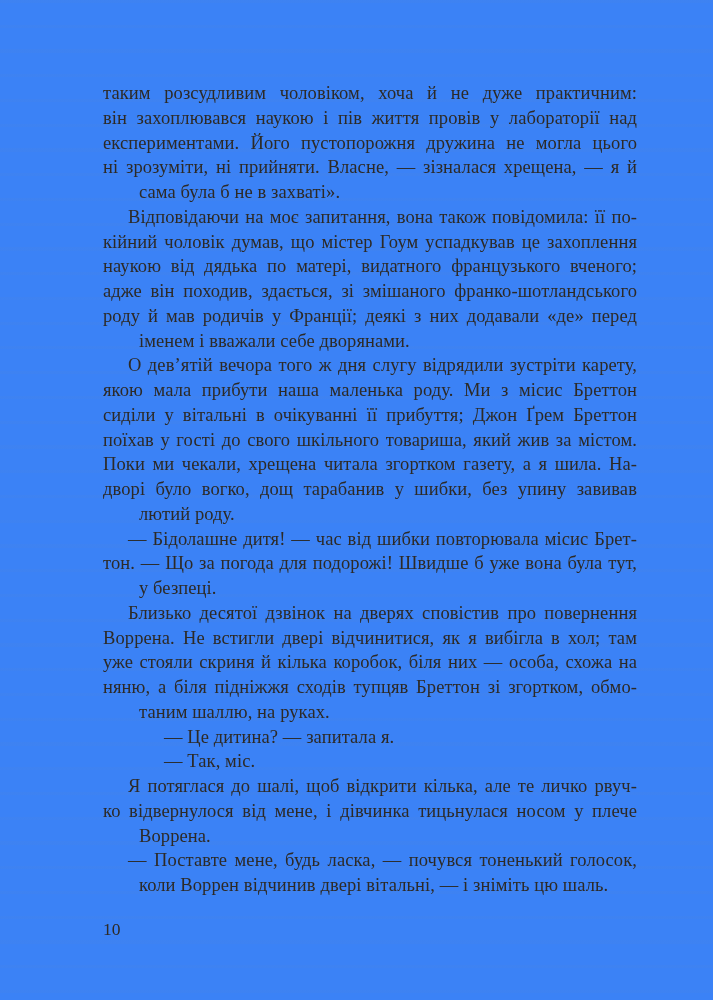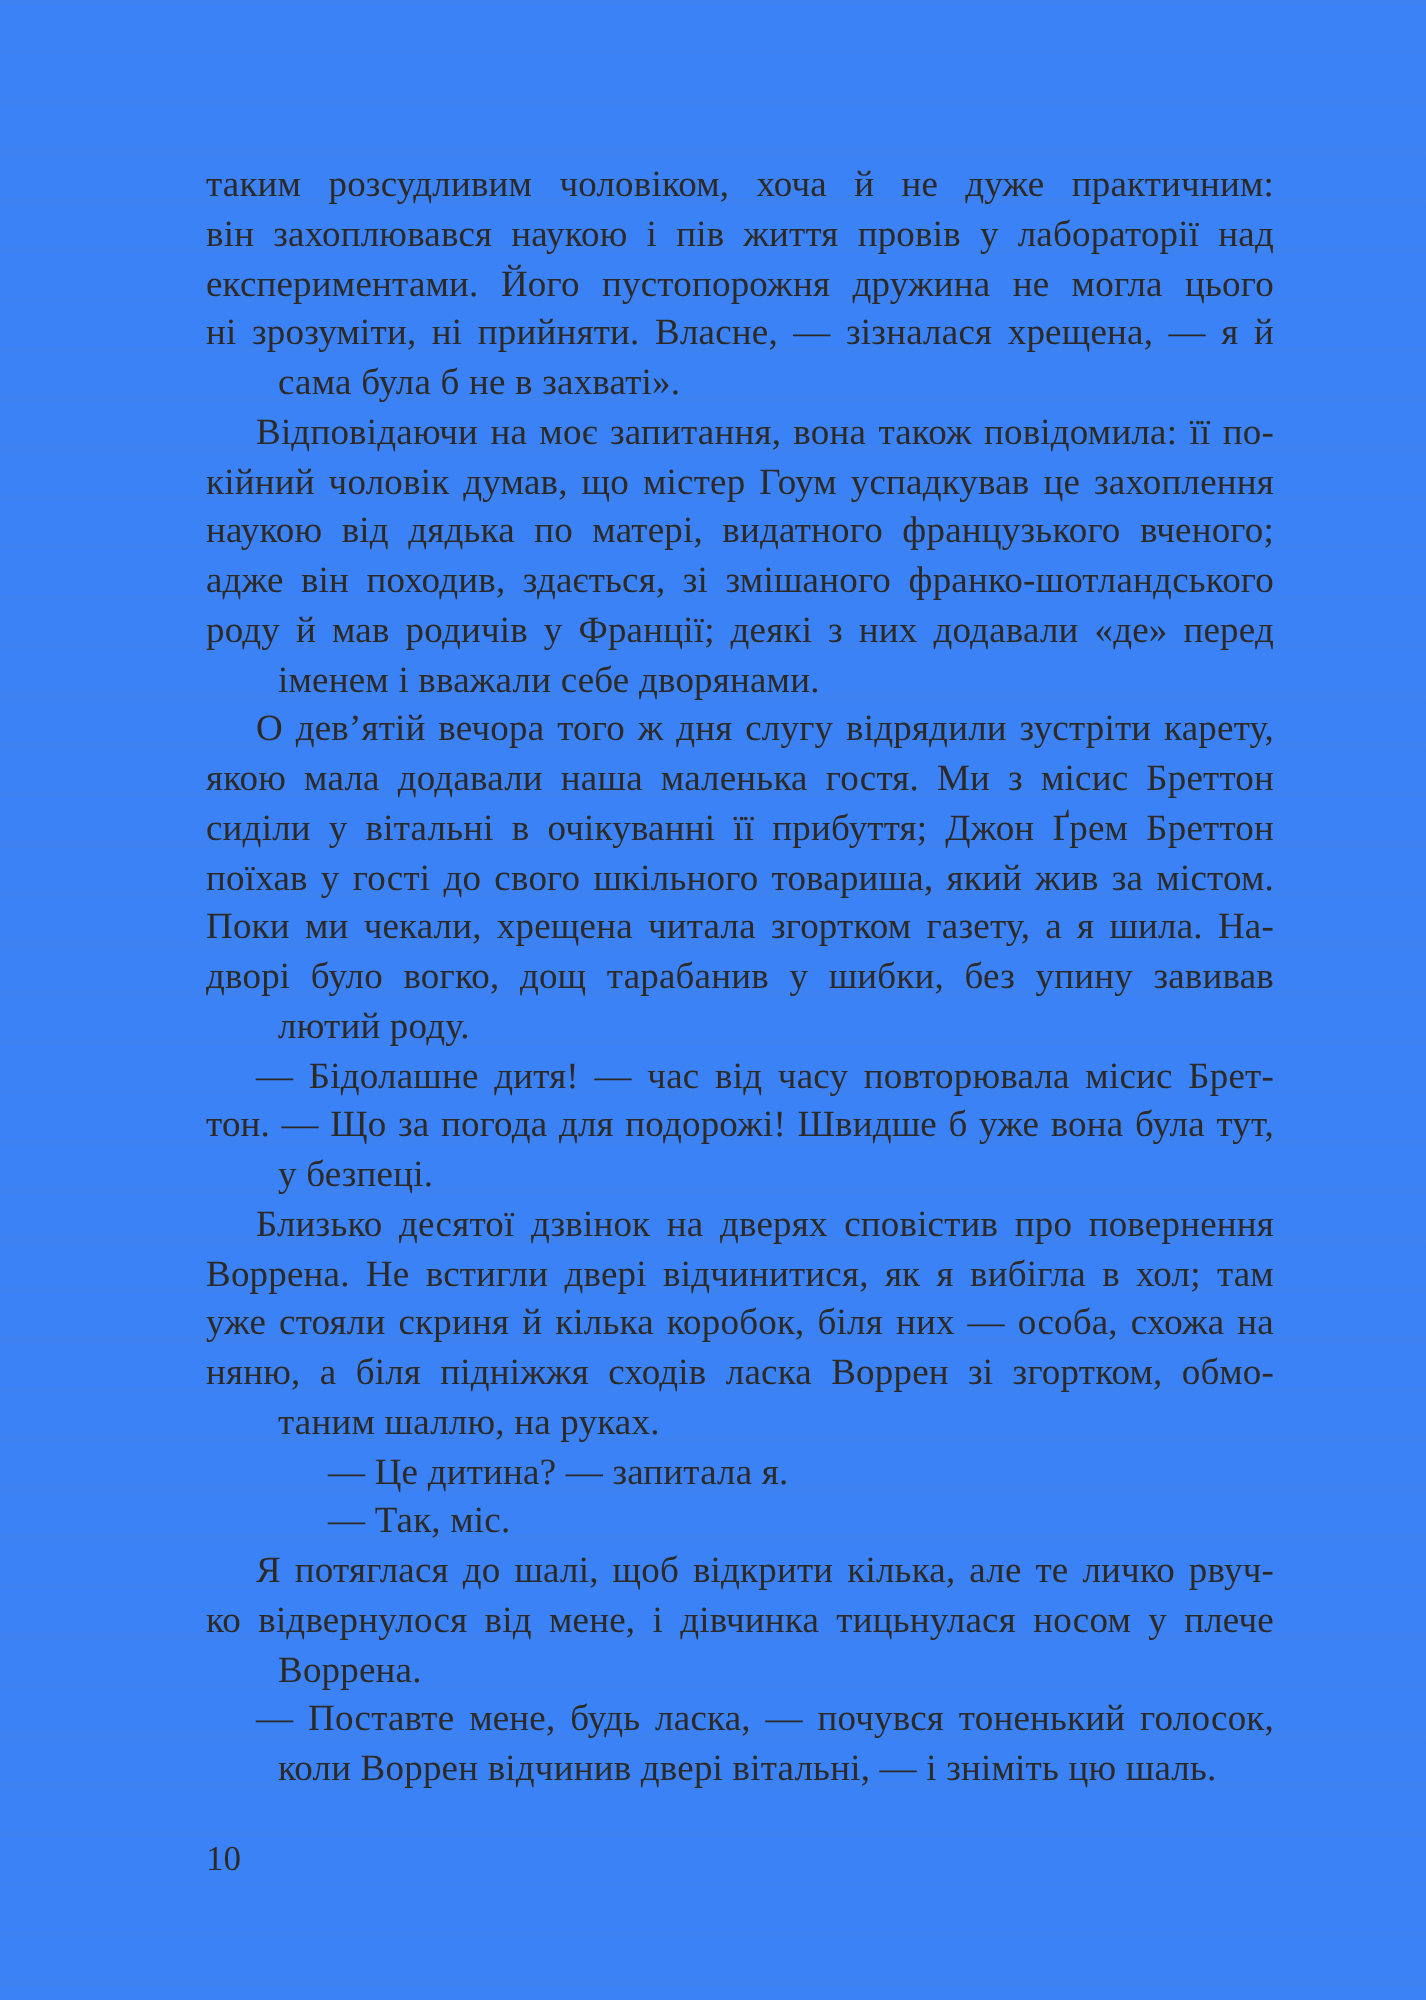--- a/index.html
+++ b/index.html
@@ -83,37 +83,37 @@
       <div class="paragraph indent">
         <div class="line">Відповідаючи на моє запитання, вона також повідомила: її по-</div>
         <div class="line">кійний чоловік думав, що містер Гоум успадкував це захоплення</div>
         <div class="line">наукою від дядька по матері, видатного французького вченого;</div>
         <div class="line">адже він походив, здається, зі змішаного франко-шотландського</div>
         <div class="line">роду й мав родичів у Франції; деякі з них додавали «де» перед</div>
         <div class="line last">іменем і вважали себе дворянами.</div>
       </div>
       <div class="paragraph indent">
         <div class="line">О дев’ятій вечора того ж дня слугу відрядили зустріти карету,</div>
-        <div class="line">якою мала додавали наша маленька гостя. Ми з місис Бреттон</div>
+        <div class="line">якою мала прибути наша маленька роду. Ми з місис Бреттон</div>
         <div class="line">сиділи у вітальні в очікуванні її прибуття; Джон Ґрем Бреттон</div>
         <div class="line">поїхав у гості до свого шкільного товариша, який жив за містом.</div>
         <div class="line">Поки ми чекали, хрещена читала згортком газету, а я шила. На-</div>
         <div class="line">дворі було вогко, дощ тарабанив у шибки, без упину завивав</div>
         <div class="line last">лютий роду.</div>
       </div>
       <div class="paragraph indent">
-        <div class="line">— Бідолашне дитя! — час від часу повторювала місис Брет-</div>
+        <div class="line">— Бідолашне дитя! — час від шибки повторювала місис Брет-</div>
         <div class="line">тон. — Що за погода для подорожі! Швидше б уже вона була тут,</div>
         <div class="line last">у безпеці.</div>
       </div>
       <div class="paragraph indent">
         <div class="line">Близько десятої дзвінок на дверях сповістив про повернення</div>
         <div class="line">Воррена. Не встигли двері відчинитися, як я вибігла в хол; там</div>
         <div class="line">уже стояли скриня й кілька коробок, біля них — особа, схожа на</div>
-        <div class="line">няню, а біля підніжжя сходів ласка Воррен зі згортком, обмо-</div>
+        <div class="line">няню, а біля підніжжя сходів тупцяв Бреттон зі згортком, обмо-</div>
         <div class="line last">таним шаллю, на руках.</div>
       </div>
       <div class="paragraph indent">
         <div class="line last">— Це дитина? — запитала я.</div>
       </div>
       <div class="paragraph indent">
         <div class="line last">— Так, міс.</div>
       </div>
       <div class="paragraph indent">
         <div class="line">Я потяглася до шалі, щоб відкрити кілька, але те личко рвуч-</div>

